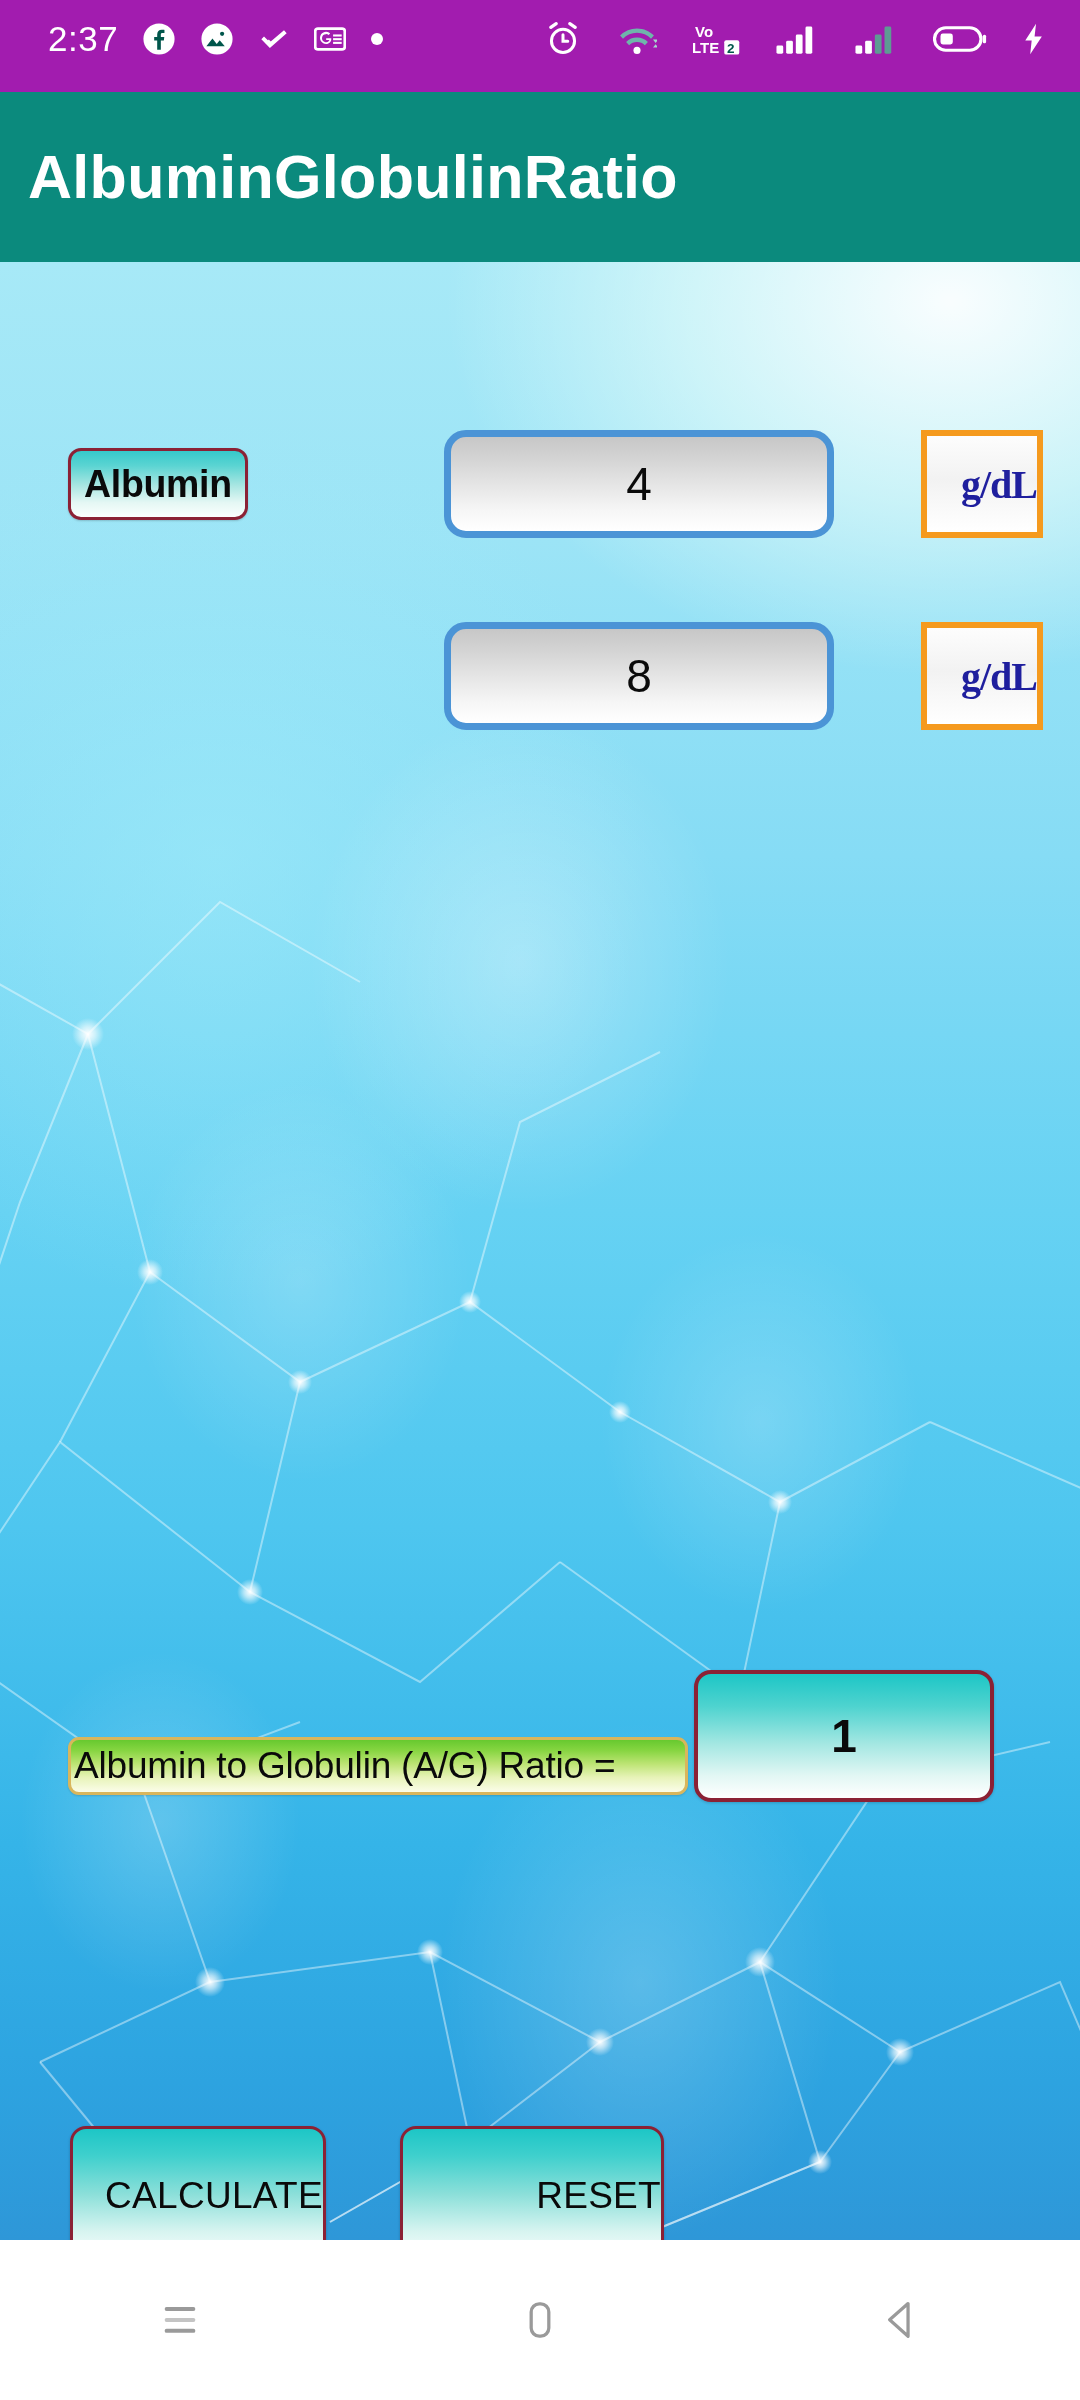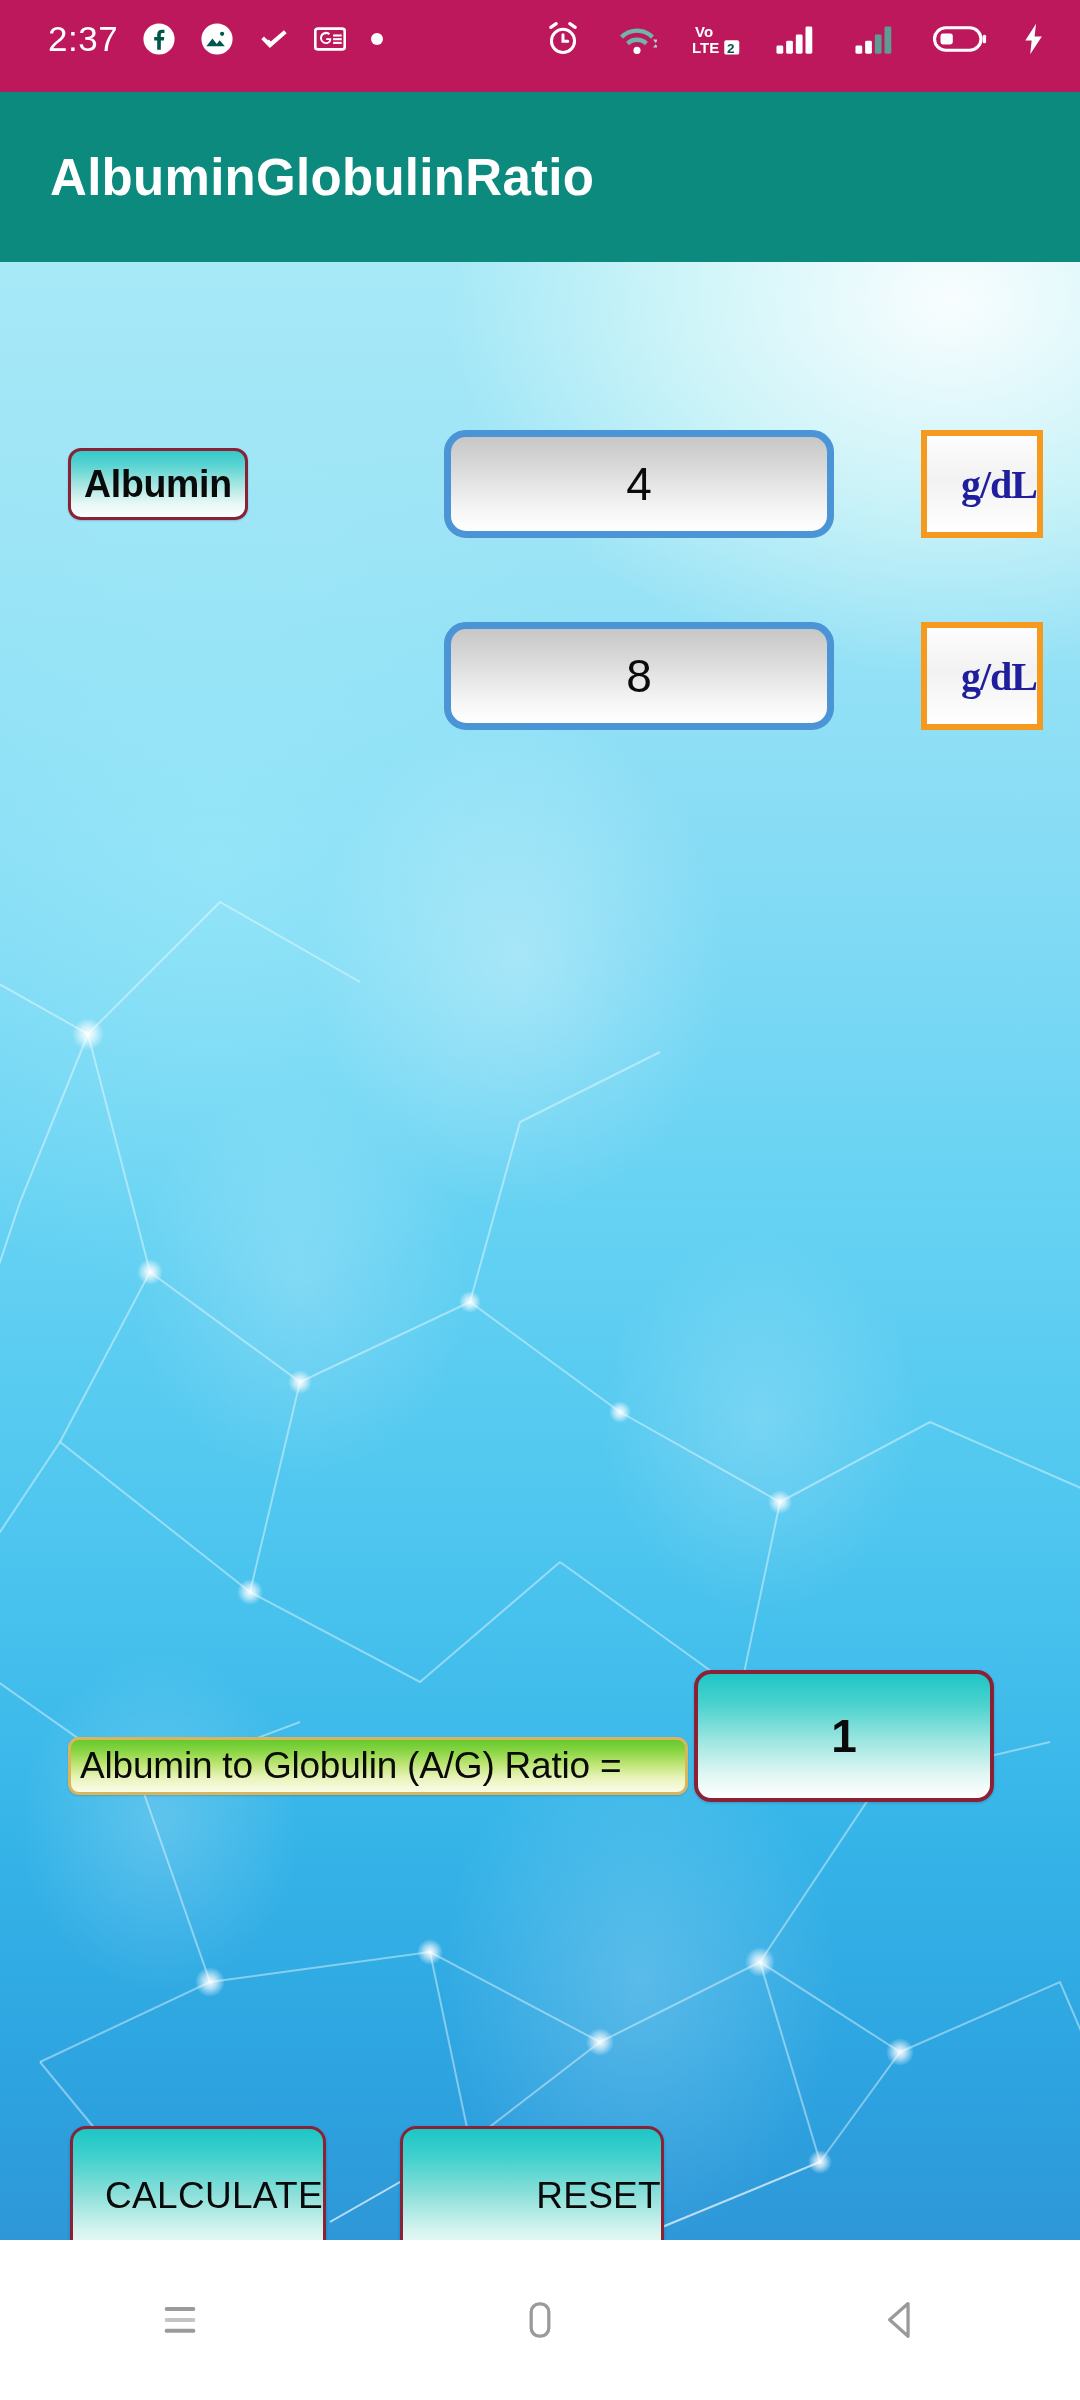--- a/index.html
+++ b/index.html
@@ -7,38 +7,38 @@
   body {
     font-family:"Liberation Sans", sans-serif;
     background:#ffffff;
     overflow:hidden;
     position:relative;
   }
 
   
   #status-bar{
     position:absolute; left:0; top:0; width:1080px; height:92px;
-    background:#be185d;
+    background:#a21caf;
     display:flex; align-items:center; justify-content:space-between;
     padding:0 34px 14px 48px;
   }
   .sb-left{ display:flex; align-items:center; gap:24px; }
   .sb-right{ display:flex; align-items:center; gap:35px; }
   #clock{ color:#ffffff; font-size:35px; letter-spacing:.5px; font-weight:400; }
   .sb-ico{ display:block; }
 
   
   #app-bar{
     position:absolute; left:0; top:92px; width:1080px; height:170px;
     background:#0b8a7d;
     display:flex; align-items:center;
   }
   #app-title{
-    color:#ffffff; font-size:51px; font-weight:bold;
-    padding-left:50px; letter-spacing:.3px;
+    color:#ffffff; font-size:61px; font-weight:bold;
+    padding-left:28px; letter-spacing:.3px;
   }
 
   
   #content{
     position:absolute; left:0; top:262px; width:1080px; height:1978px;
     overflow:hidden;
   }
   #bg-base{
     position:absolute; inset:0;
     background:
@@ -103,21 +103,21 @@
   }
 
   
   #ratio-label{
     position:absolute; left:68px; top:1475px;
     width:620px; height:58px;
     border:3px solid #d9b65c;
     border-radius:11px;
     background:linear-gradient(to bottom,#67c92f 0%,#86d541 20%,#bde474 46%,#e7f3b8 72%,#fbfde9 100%);
     display:flex; align-items:center;
-    padding-left:9px;
+    padding-left:3px;
     box-shadow:0 1px 2px rgba(0,0,0,.14);
   }
   #ratio-label span{
     color:#0a0a0a; font-size:37px; white-space:nowrap; letter-spacing:-.2px;
   }
   #result-box{
     position:absolute; left:694px; top:1408px;
     width:300px; height:132px;
     border:4px solid #8b2135;
     border-radius:17px;

